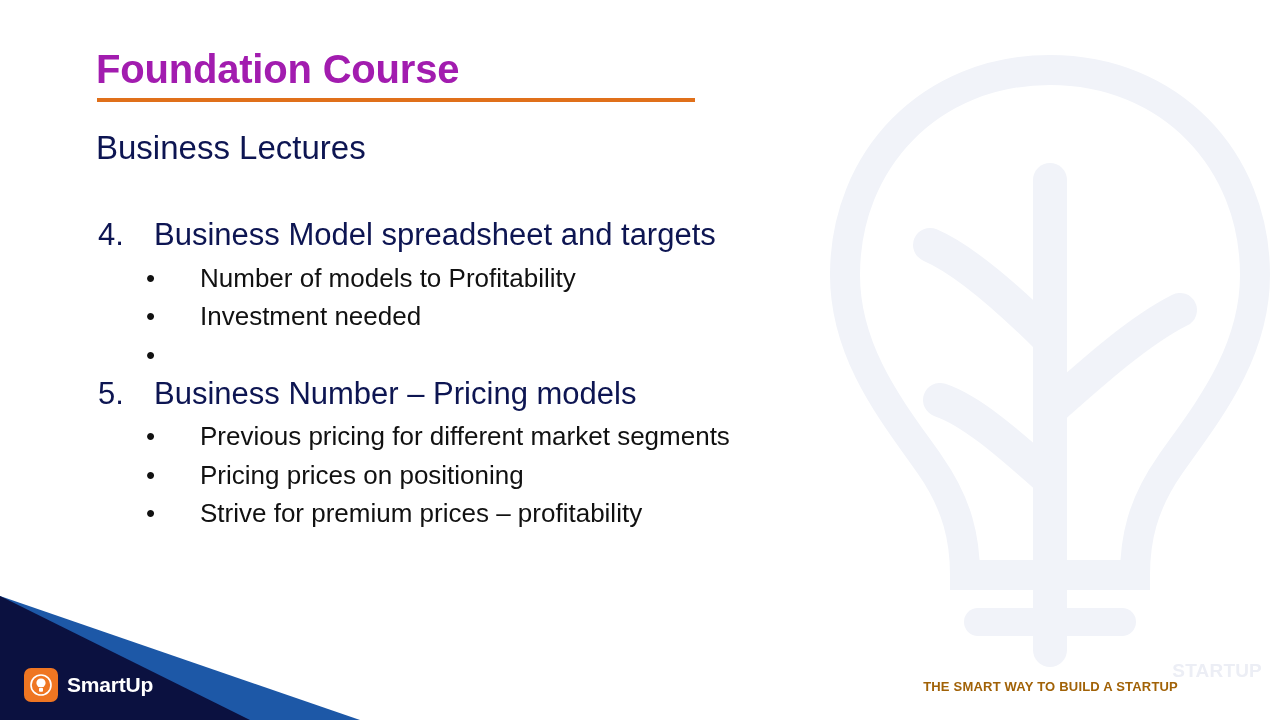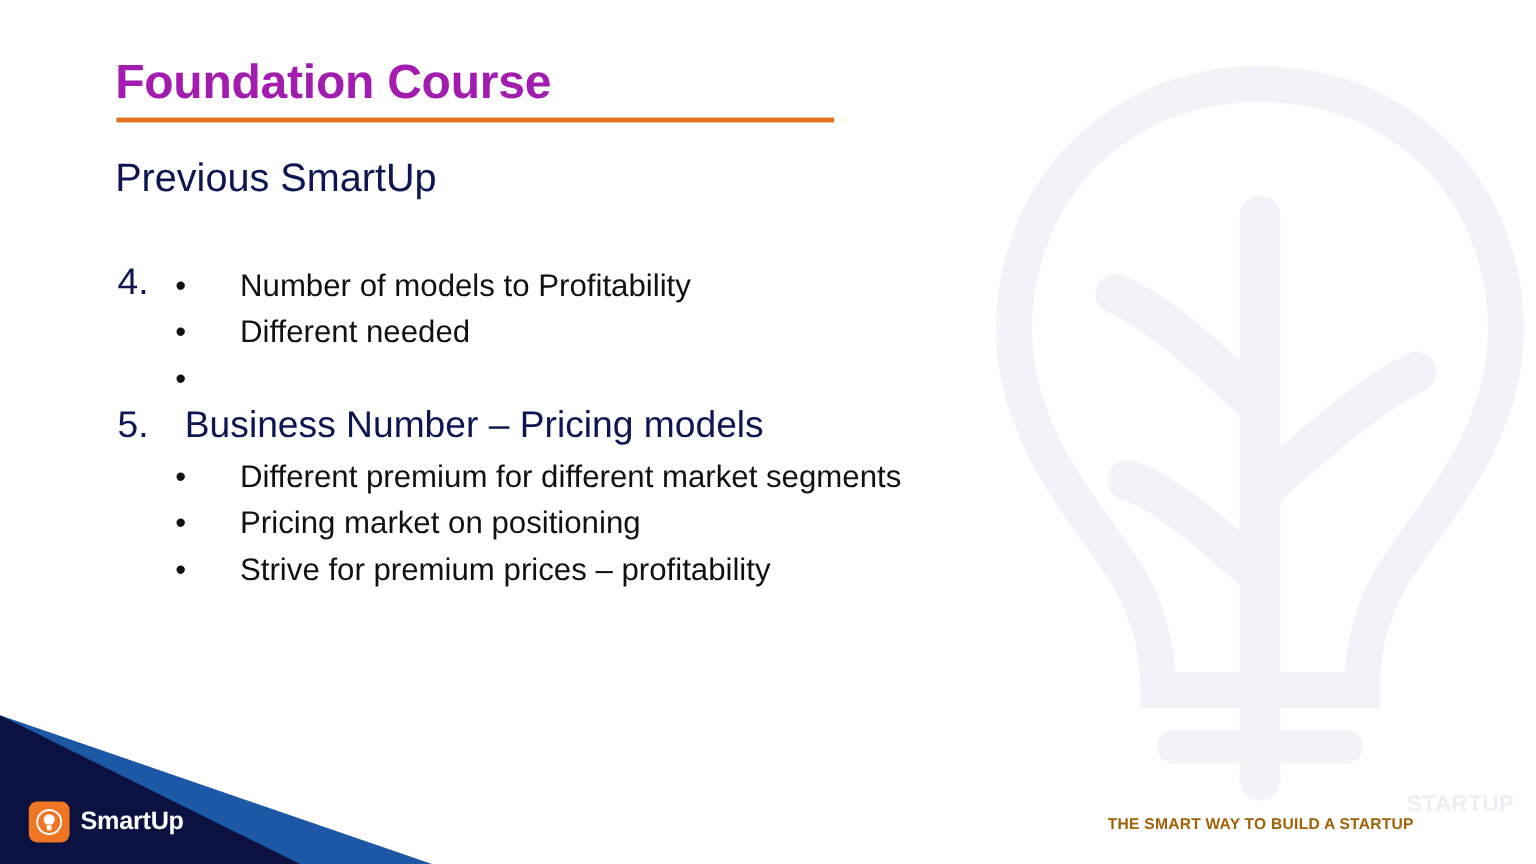--- a/index.html
+++ b/index.html
@@ -183,55 +183,56 @@
       <g fill="none" stroke="#f1f3f9" stroke-width="28" stroke-linecap="round">
         <path d="M188 612 L 332 612"></path>
       </g>
     </svg>
   </div>
   <div class="wm-text">STARTUP</div>
 
   <div class="title">Foundation Course</div>
   <div class="title-rule"></div>
 
-  <div class="subtitle">Previous SmartUp</div>
+  <div class="subtitle">Business Lectures</div>
 
   <div class="content">
 
     <div class="num-item">
       <span class="num">4.</span>
+      <span>Business Model spreadsheet and targets</span>
     </div>
     <ul class="bullets">
       <li>
         <span class="dot">•</span>
         <span>Number of models to Profitability</span>
       </li>
       <li>
         <span class="dot">•</span>
-        <span>Different needed</span>
+        <span>Investment needed</span>
       </li>
       <li>
         <span class="dot">•</span>
       </li>
     </ul>
 
     <div class="group-gap"></div>
 
     <div class="num-item">
       <span class="num">5.</span>
       <span>Business Number – Pricing models</span>
     </div>
     <ul class="bullets">
       <li>
         <span class="dot">•</span>
-        <span>Different premium for different market segments</span>
-      </li>
-      <li>
-        <span class="dot">•</span>
-        <span>Pricing market on positioning</span>
+        <span>Previous pricing for different market segments</span>
+      </li>
+      <li>
+        <span class="dot">•</span>
+        <span>Pricing prices on positioning</span>
       </li>
       <li>
         <span class="dot">•</span>
         <span>Strive for premium prices – profitability</span>
       </li>
     </ul>
 
   </div>
 
   <div class="corner">

